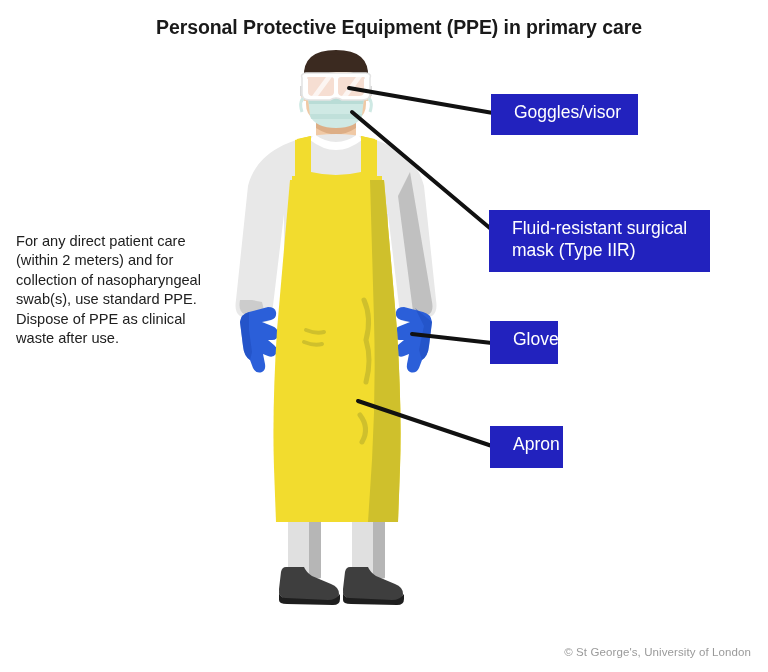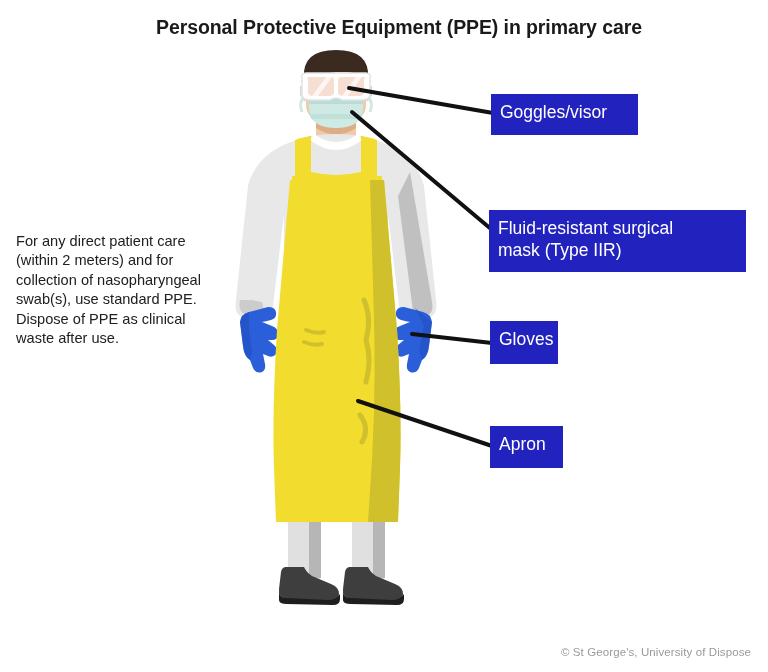--- a/index.html
+++ b/index.html
@@ -40,26 +40,26 @@
     width: 768px;
     height: 672px;
   }
   .callout {
     position: absolute;
     background: #2222BE;
     color: #ffffff;
     font-family: "Liberation Sans", sans-serif;
     font-size: 17.5px;
     line-height: 1.28;
-    padding: 7px 9px 8px 9px;
+    padding: 7px 9px 8px 23px;
     box-sizing: border-box;
     white-space: pre-line;
   }
   #callout-goggles { left: 491px; top: 94px;  width: 147px; height: 41px; }
-  #callout-mask    { left: 489px; top: 210px; width: 257px; height: 62px; }
+  #callout-mask    { left: 489px; top: 210px; width: 221px; height: 62px; }
   #callout-gloves  { left: 490px; top: 321px; width: 68px;  height: 43px; }
   #callout-apron   { left: 490px; top: 426px; width: 73px;  height: 42px; }
 
   #note {
     position: absolute;
     left: 16px;
     top: 232px;
     width: 226px;
     font-family: "Liberation Sans", sans-serif;
     font-size: 14.6px;
@@ -274,15 +274,15 @@
 
   <div class="callout" id="callout-apron">Apron</div>
 
   <div id="note">For any direct patient care
 (within 2 meters) and for
 collection of nasopharyngeal
 swab(s), use standard PPE.
 Dispose of PPE as clinical
 waste after use.</div>
 
-  <div id="credit">© St George's, University of Dispose</div>
+  <div id="credit">© St George's, University of London</div>
 
 </div>
 
 </body></html>

